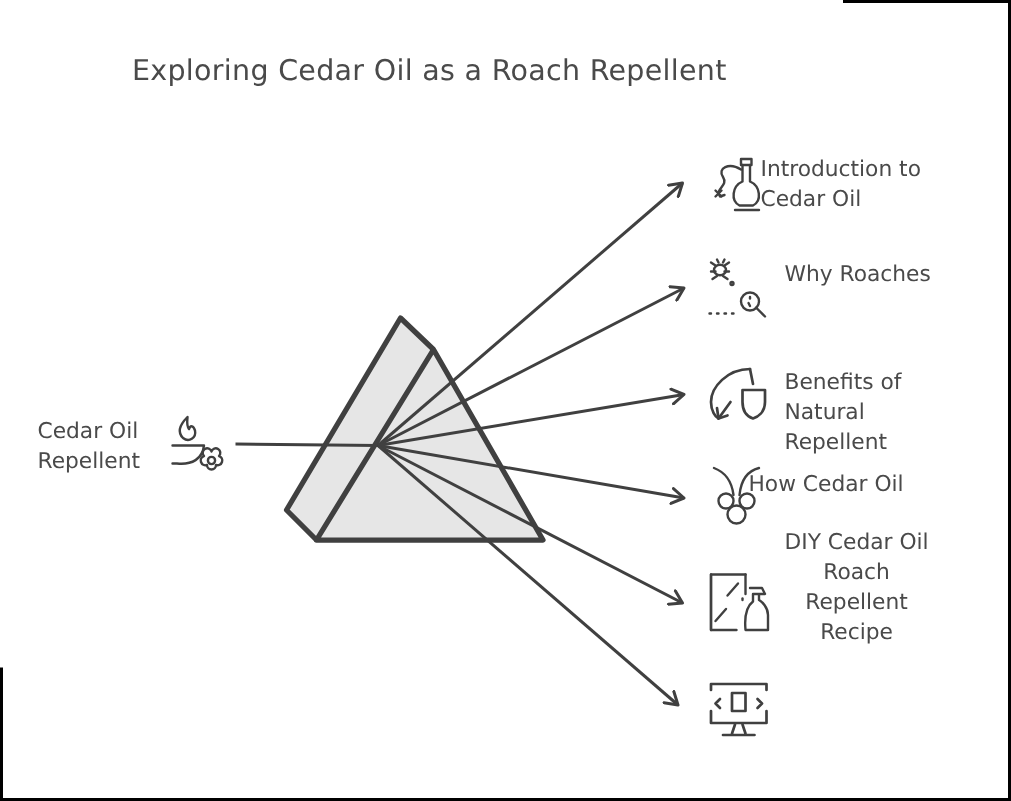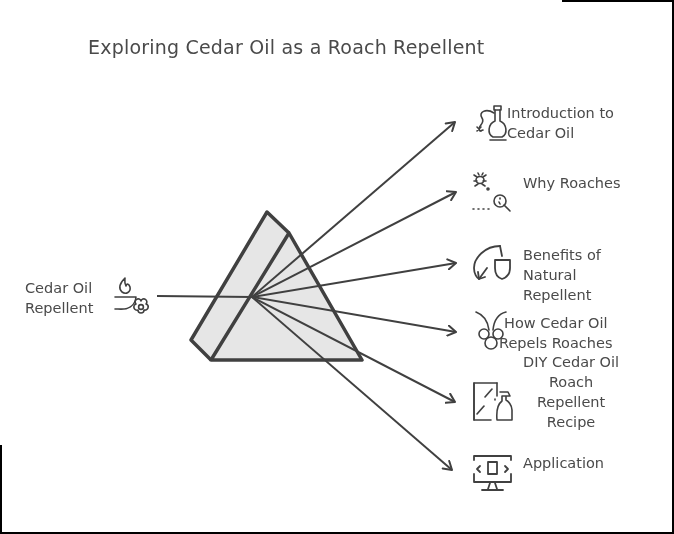--- a/index.html
+++ b/index.html
@@ -122,25 +122,23 @@
 </div>
 
 <div class="label" style="left:523px; top:217px;margin-top:28px;">
   <div>Benefits of</div>
   <div>Natural</div>
   <div>Repellent</div>
 </div>
 
 <div class="label" style="left:499px; top:313px;text-align:center;">
   <div>How Cedar Oil</div>
-  <div>Repels Roaches</div>
 </div>
 
 <div class="label" style="left:523px; top:352px;text-align:center;">
   <div>DIY Cedar Oil</div>
   <div>Roach</div>
   <div>Repellent</div>
   <div>Recipe</div>
 </div>
 
 <div class="label" style="left:523px; top:453px;">
-  <div>Application</div>
 </div>
 
 </body></html>

